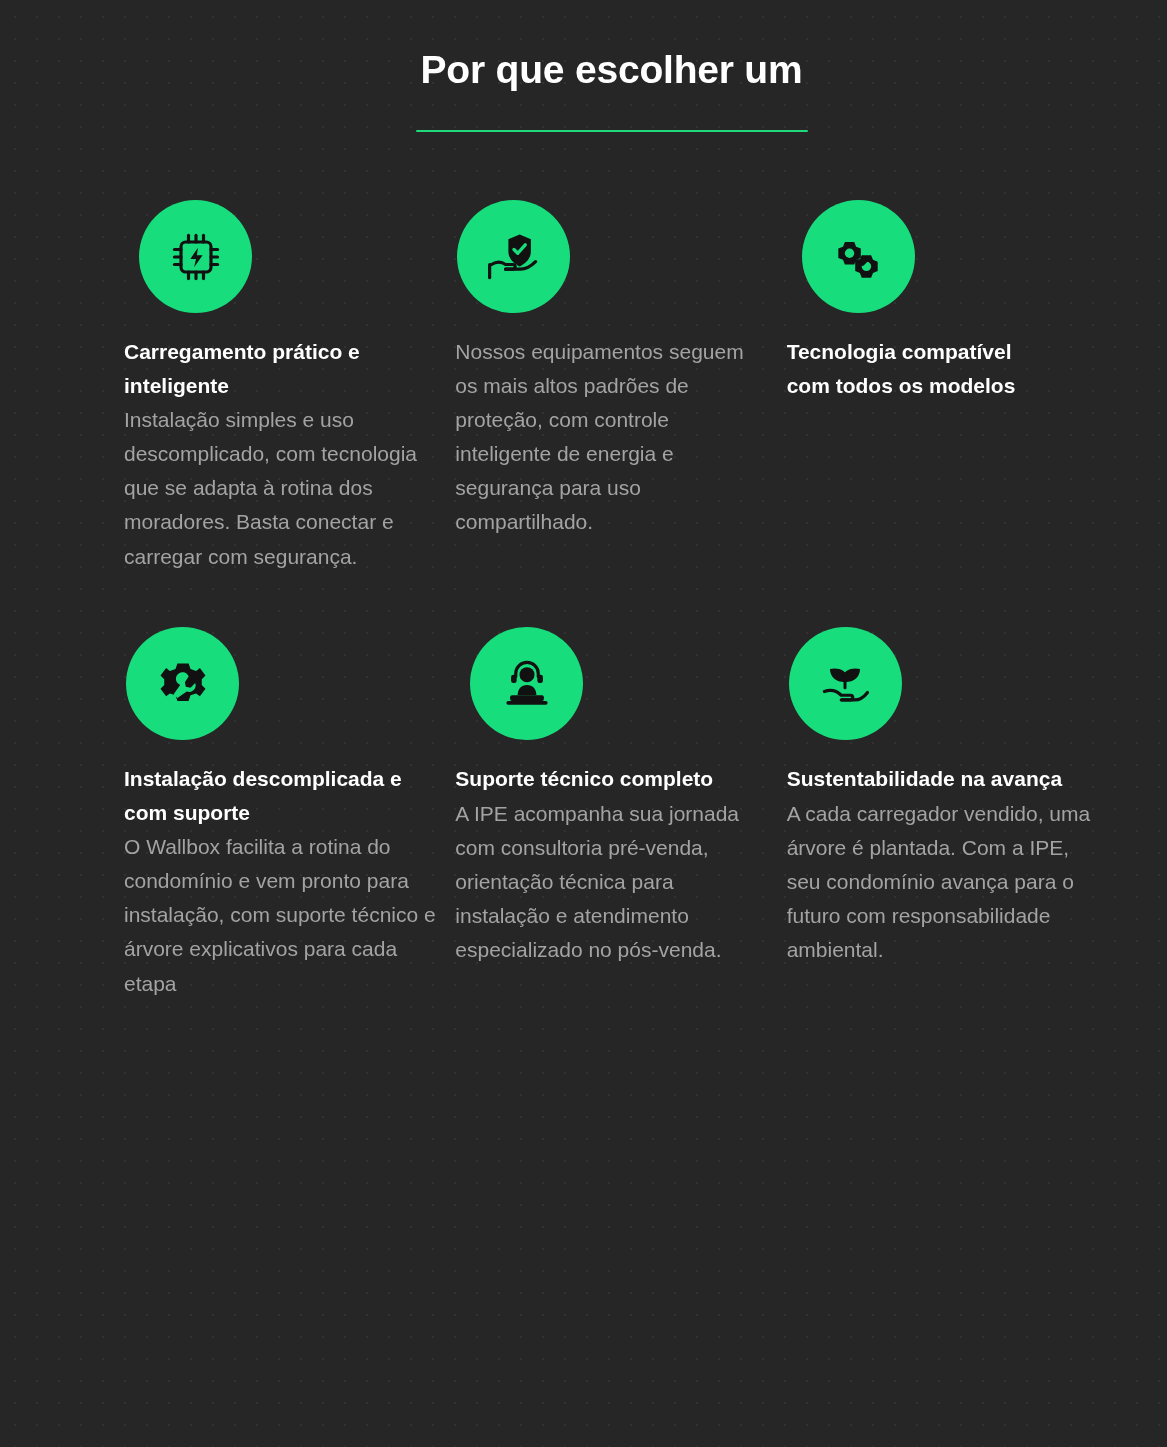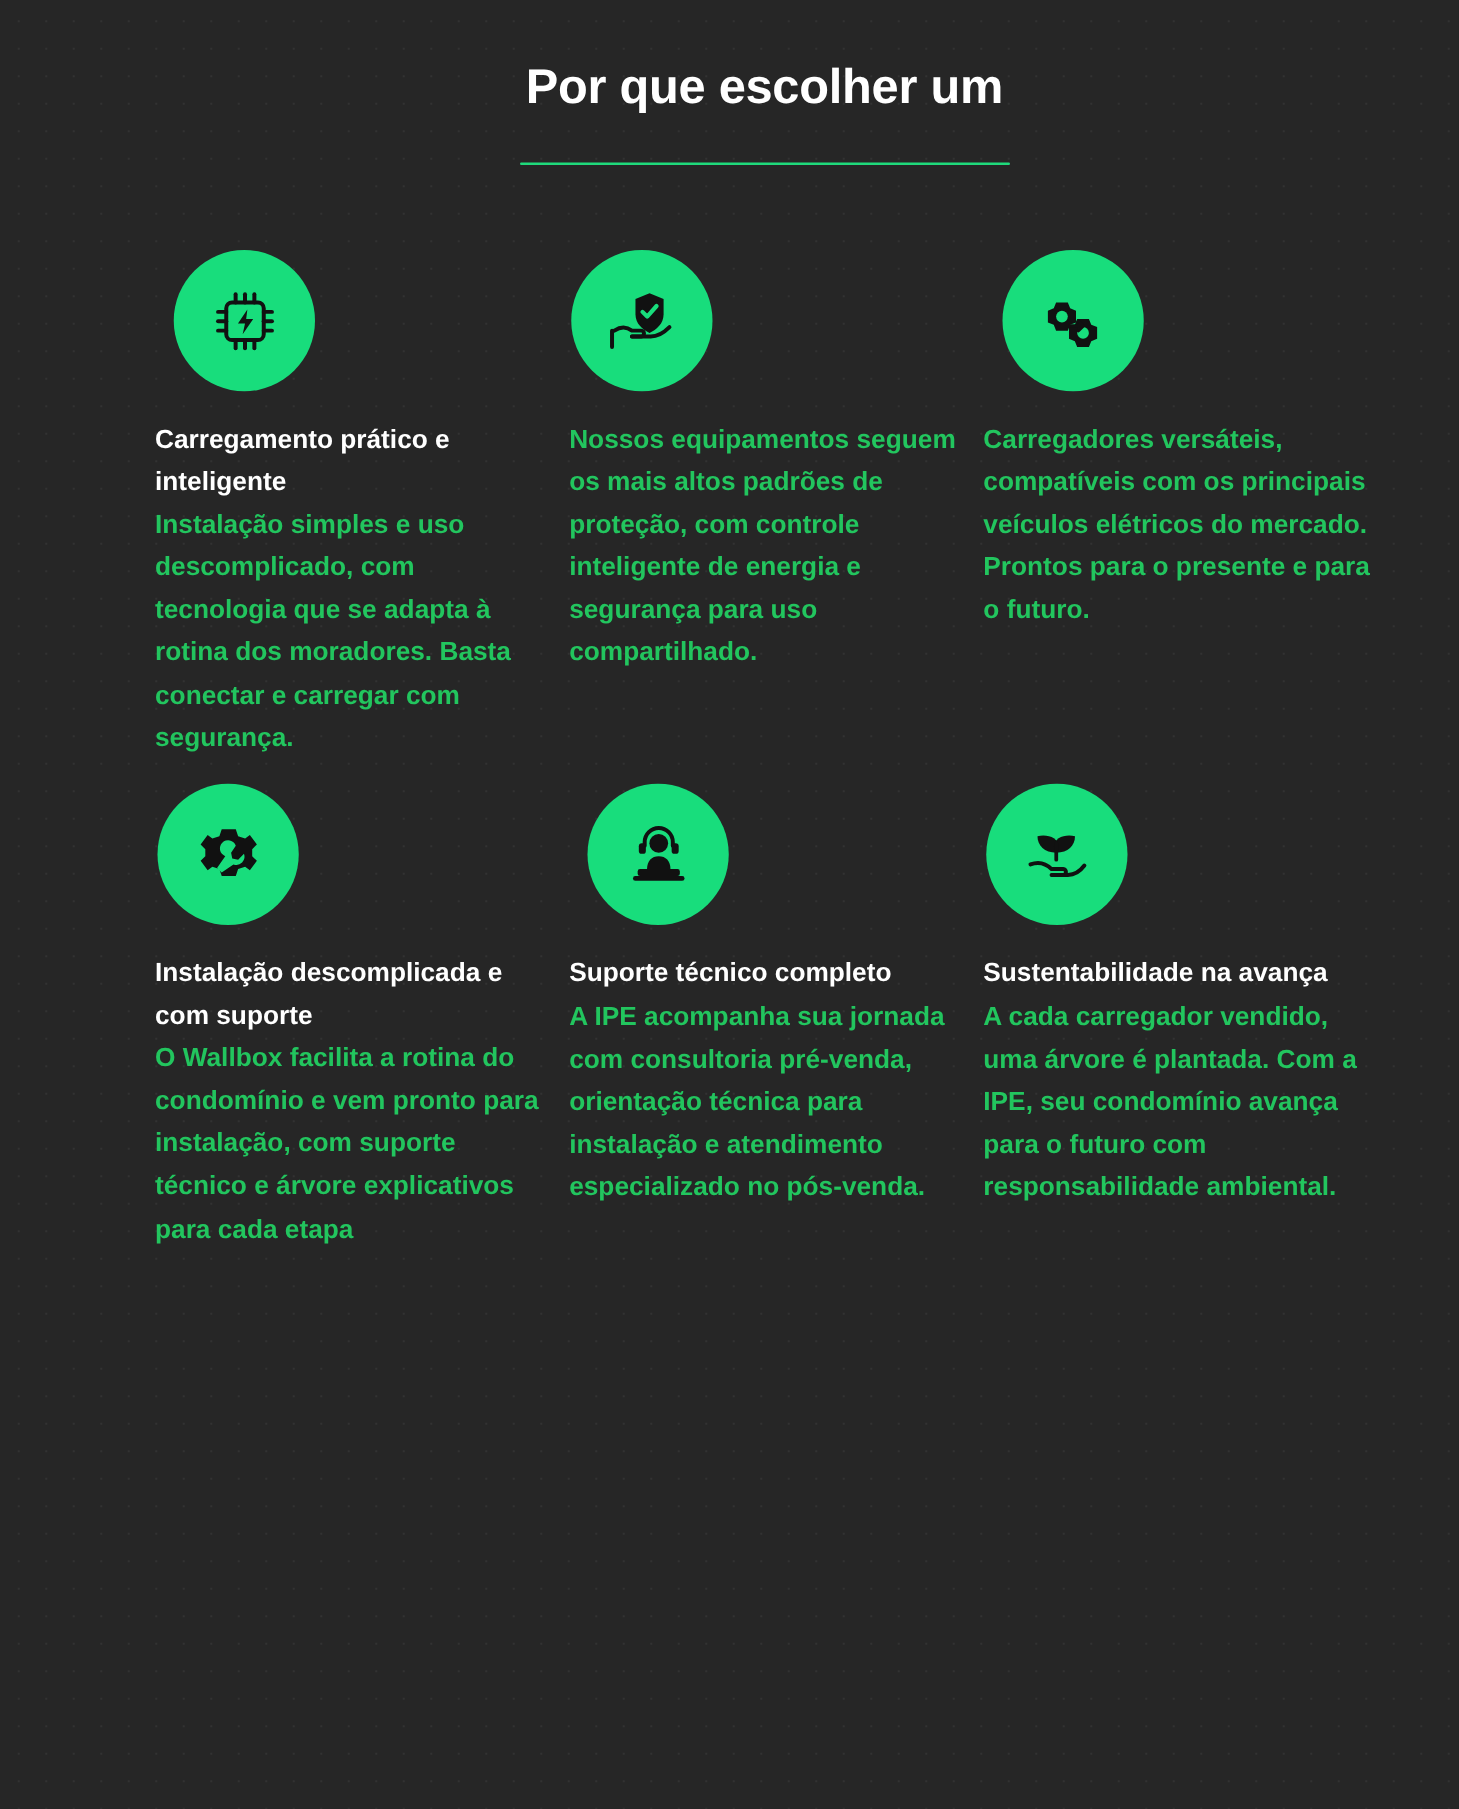--- a/index.html
+++ b/index.html
@@ -96,23 +96,23 @@
   .card-title {
     font-size: 21px;
     font-weight: 700;
     line-height: 1.6;
     color: #ffffff;
     max-width: 460px;
   }
 
   .card-body {
     font-size: 21px;
-    font-weight: 700;
+    font-weight: 400;
     line-height: 1.62;
-    color: #22c55e;
+    color: #a3a3a3;
     max-width: 460px;
     margin-top: 1px;
   }
 
   .col-right .icon-circle { margin-left: 2px; }
   .col-right .card-title,
   .col-right .card-body { max-width: 470px; }
 </style>
 </head>
 <body>
@@ -176,21 +176,24 @@
             <path d="M18 16 h10 l2 5 l5 2 v10 l-5 2 l-2 5 h-10 l-2 -5 l-5 -2 v-10 l5 -2 z"></path>
           </g>
           <circle cx="23" cy="28" r="5" fill="#18dd7c"></circle>
           <g fill="#111111">
             <path d="M36 30 h10 l2 5 l5 2 v10 l-5 2 l-2 5 h-10 l-2 -5 l-5 -2 v-10 l5 -2 z"></path>
           </g>
           <circle cx="41" cy="42" r="5" fill="#18dd7c"></circle>
           <path d="M30 36 h10 m-3 -4 l4 4 l-4 4" fill="none" stroke="#111111" stroke-width="3" stroke-linecap="round" stroke-linejoin="round"></path>
         </svg>
       </div>
-      <div class="card-body">Carregadores versáteis, compatíveis com os principais veículos elétricos do mercado. Prontos para o presente e para o futuro.</div>
+      <div class="card-title">
+        <span>Tecnologia compatível</span><br>
+        <span>com todos os modelos</span>
+      </div>
     </div>
 
     <div class="cell row-2 col-right">
       <div class="icon-circle">
         <svg viewBox="0 0 64 64" aria-hidden="true">
           <path d="M26 10 h12 l2 6 l6 2 l4 -3 l6 8 l-4 4 l0 6 l4 4 l-6 8 l-4 -3 l-6 2 l-2 6 h-12 l-2 -6 l-6 -2 l-4 3 l-6 -8 l4 -4 l0 -6 l-4 -4 l6 -8 l4 3 l6 -2 z" fill="#111111"></path>
           <path d="M38 24 a7 7 0 1 0 -9 9 l-7 10 l4 4 l10 -7 a7 7 0 0 0 9 -9 l-5 5 l-5 -1 l-1 -5 z" fill="#18dd7c"></path>
         </svg>
       </div>
       <div class="card-title">

